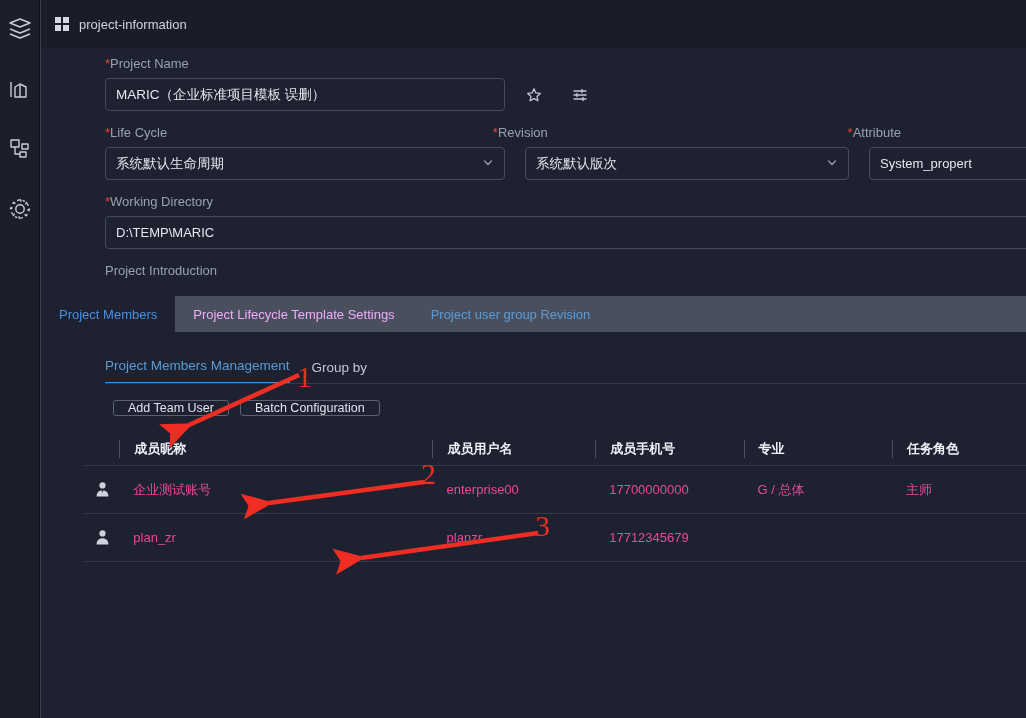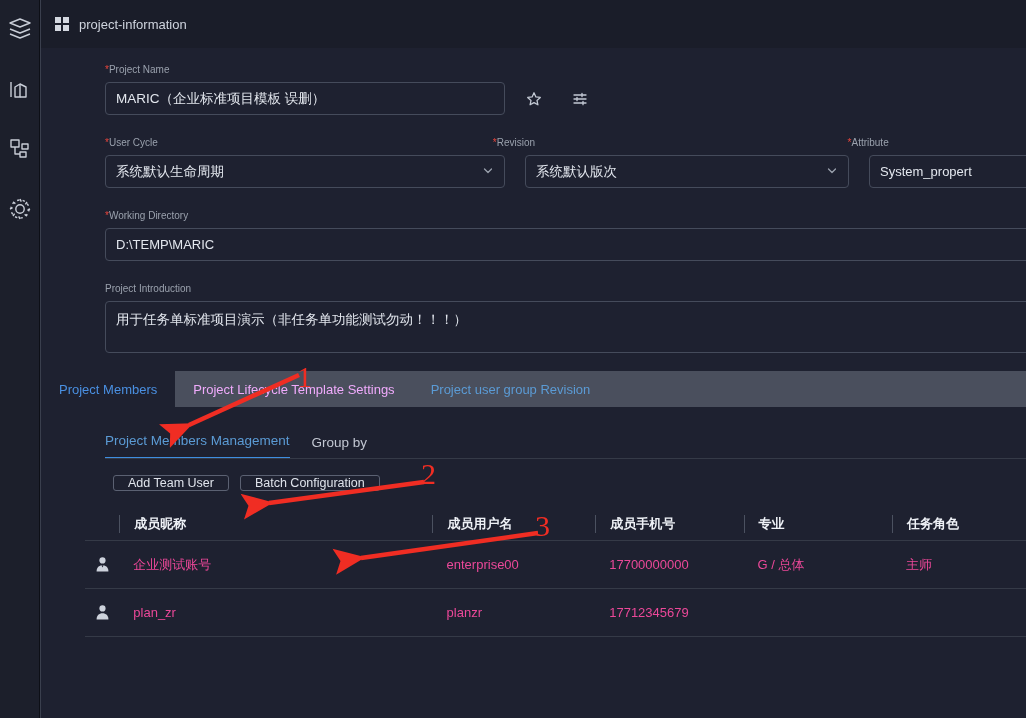--- a/index.html
+++ b/index.html
@@ -74,26 +74,25 @@
   .panel-title {
     font-size: 13px;
     color: #cfd4de;
   }
 
   
   .form {
     padding: 8px 0 0 0;
   }
   .field-label {
-    font-size: 10px;
+    font-size: 13px;
     color: #9aa1ad;
     padding-left: 64px;
     margin-bottom: 7px;
     white-space: nowrap;
-    margin-top: 8px;
   }
   .field-label .req { color: #e8453c; }
 
   .row2 {
     display: flex;
   }
   .col {
     padding-left: 0;
   }
 
@@ -349,21 +348,21 @@
             <path d="M10 2.3 V5.7 M5 6.3 V9.7 M11 10.3 V13.7"></path>
           </svg>
         </div>
       </div>
 
       <div class="gap-v"></div>
 
       <div class="row2">
         <div class="col" style="width:484px">
           <div class="field-label">
-            <span class="req">*</span><span>User Cycle</span>
+            <span class="req">*</span><span>Life Cycle</span>
           </div>
         </div>
         <div class="col" style="width:420px">
           <div class="field-label" style="padding-left:20px">
             <span class="req">*</span><span>Revision</span>
           </div>
         </div>
         <div class="col" style="width:200px">
           <div class="field-label" style="padding-left:0">
             <span class="req">*</span><span>Attribute</span>
@@ -402,23 +401,20 @@
       <div class="field-label">
         <span class="req">*</span><span>Working Directory</span>
       </div>
       <div style="padding-left:64px">
         <div class="input-box" style="width:1000px">D:\TEMP\MARIC</div>
       </div>
 
       <div class="gap-v"></div>
 
       <div class="field-label">Project Introduction</div>
-      <div style="padding-left:64px">
-        <div class="input-box chinese" style="width:1000px;height:52px;align-items:flex-start;padding-top:9px">用于任务单标准项目演示（非任务单功能测试勿动！！！）</div>
-      </div>
 
     </div>
 
     <div class="tabbar-outer">
       <div class="tab-outer active">Project Members</div>
       <div class="tab-outer">Project Lifecycle Template Settings</div>
       <div class="tab-outer link">Project user group Revision</div>
     </div>
 
     <div class="tabbar-inner">

